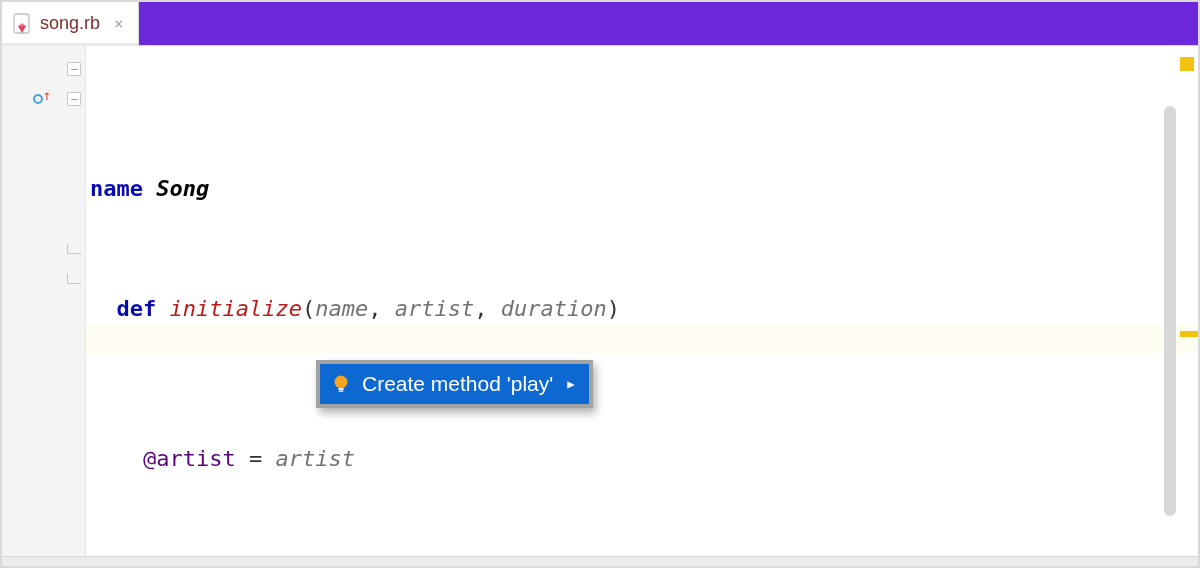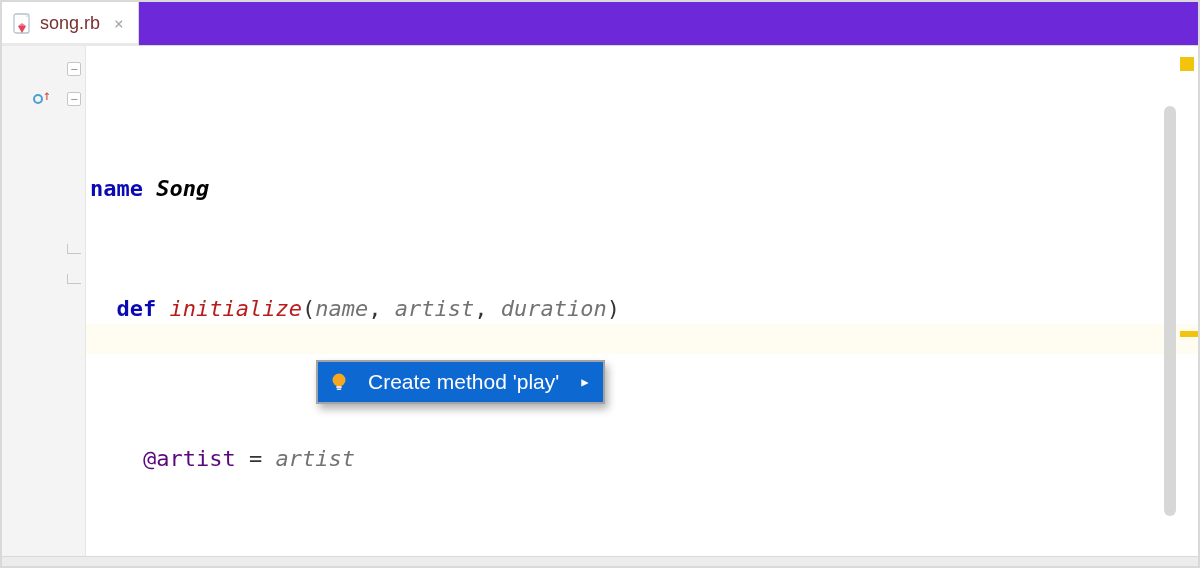--- a/index.html
+++ b/index.html
@@ -46,21 +46,21 @@
   .fold-end { width:14px; height:10px; border-left:1px solid #c6c6c6; border-bottom:1px solid #c6c6c6; }
   .override-icon { position:absolute; left:26px; width:20px; height:20px; display:flex; align-items:center; justify-content:center; }
   .override-icon .circle { width:10px; height:10px; border:2px solid #4aa0d6; border-radius:50%; }
   .override-icon .arrow { color:#d64a4a; font-size:14px; position:absolute; right:-3px; top:-2px; }
 
   
   .bulb { display:inline-flex; width:22px; height:22px; }
   .bulb svg { width:22px; height:22px; }
 
   
-  .intention-popup { position:absolute; top:314px; left:230px; background:#0d68d1; border:2px solid #a3a3a3; box-shadow: 3px 5px 8px rgba(0,0,0,0.3); display:flex; align-items:center; padding:5px 14px 5px 10px; gap:18px; z-index:10; }
+  .intention-popup { position:absolute; top:314px; left:230px; background:#0d68d1; border:4px solid #a3a3a3; box-shadow: 3px 5px 8px rgba(0,0,0,0.3); display:flex; align-items:center; padding:5px 14px 5px 10px; gap:10px; z-index:10; }
   .intention-popup .label { color:#fff; font-family: -apple-system, "Segoe UI", sans-serif; font-size:21px; }
   .intention-popup .tri { color:#fff; font-size:12px; margin-left:4px; }
 </style>
 </head>
 <body>
 
 <div class="window">
 
   <div class="tabbar">
     <div class="tab">

